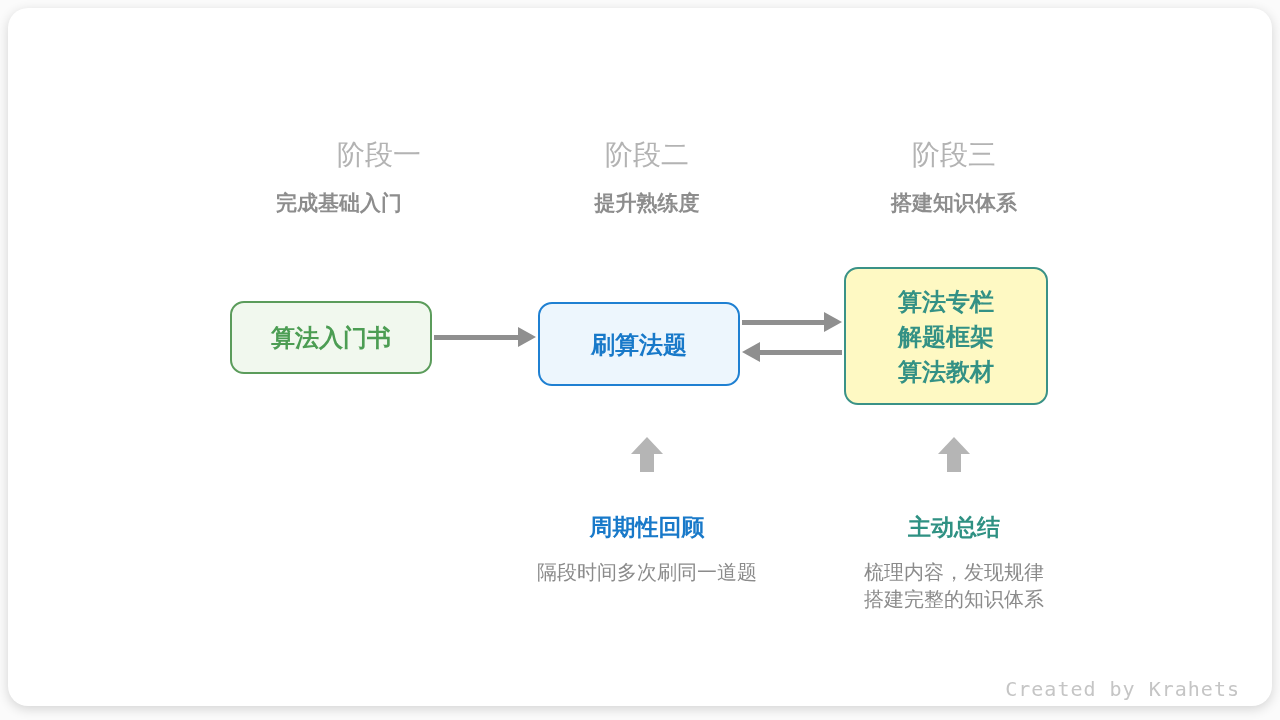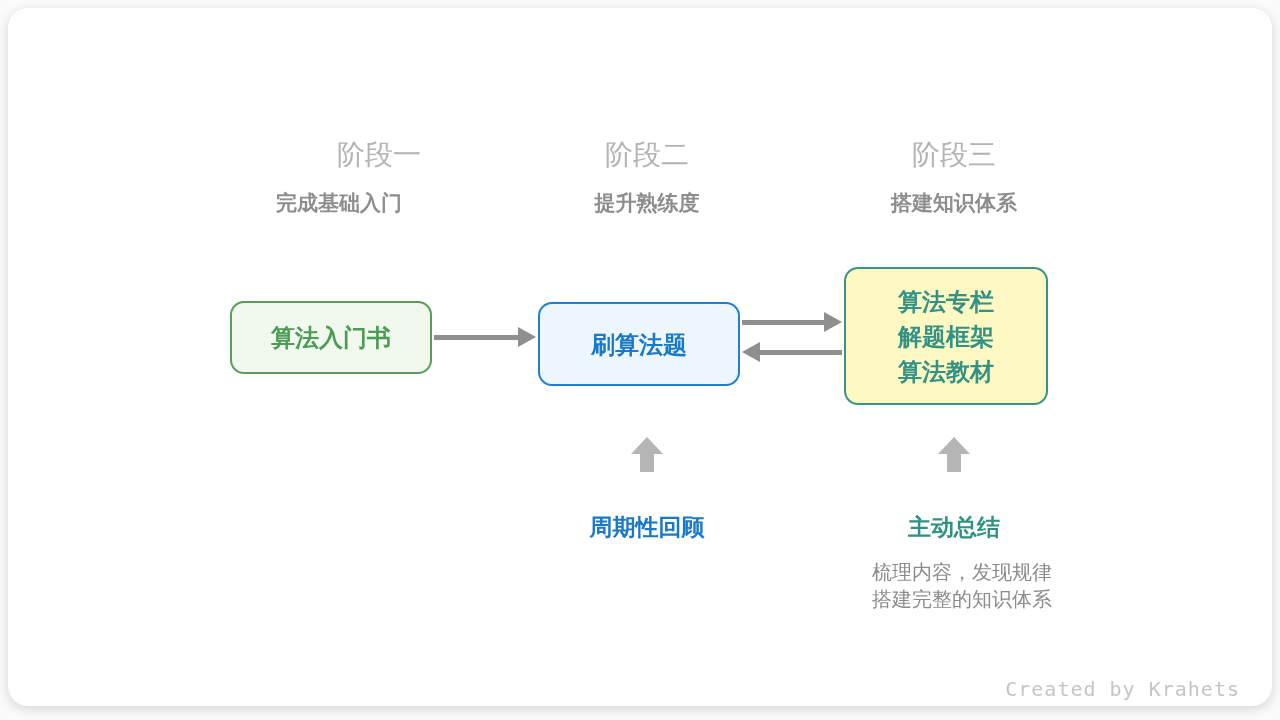--- a/index.html
+++ b/index.html
@@ -157,23 +157,24 @@
       <div class="stem"></div>
   </div>
 
   <div class="abs center-x up-arrow" style="left:946px; top:429px;">
     <div class="head"></div>
       <div class="stem"></div>
   </div>
 
   <div class="abs center-x anno-label blue" style="left:639px; top:504px;">周期性回顾</div>
   <div class="abs center-x anno-desc" style="left:639px; top:551px;">
+    <div>隔段时间多次刷同一道题</div>
   </div>
 
   <div class="abs center-x anno-label teal" style="left:946px; top:504px;">主动总结</div>
-  <div class="abs center-x anno-desc" style="left:946px; top:551px;margin-left:8px;">
+  <div class="abs center-x anno-desc" style="left:946px; top:551px;">
     <div>梳理内容，发现规律</div>
     <div>搭建完整的知识体系</div>
   </div>
 
   <div class="abs credit" style="right:32px; top:669px;">Created by Krahets</div>
 
 </div>
 
 </body></html>

